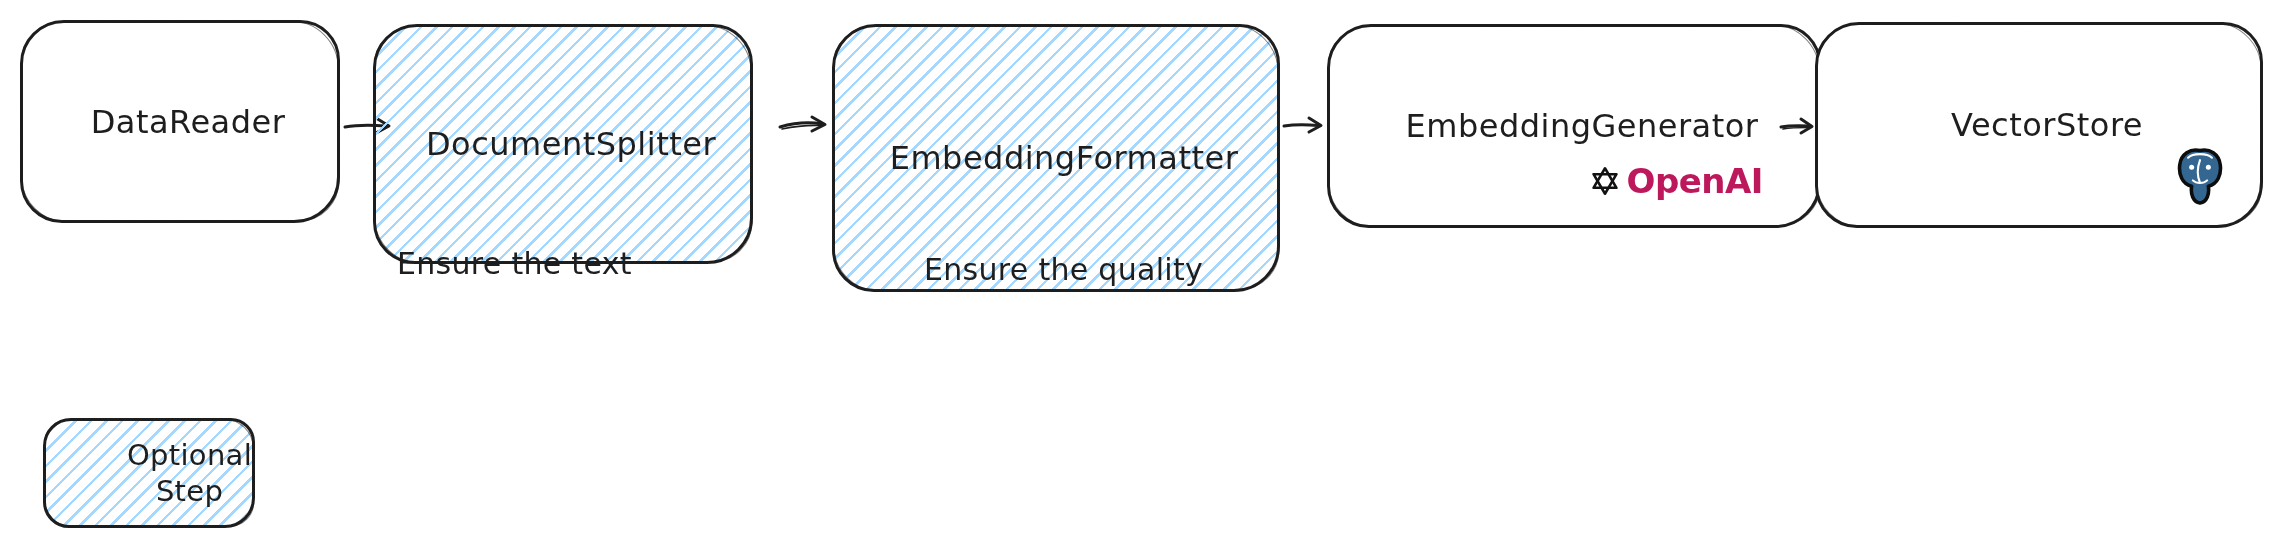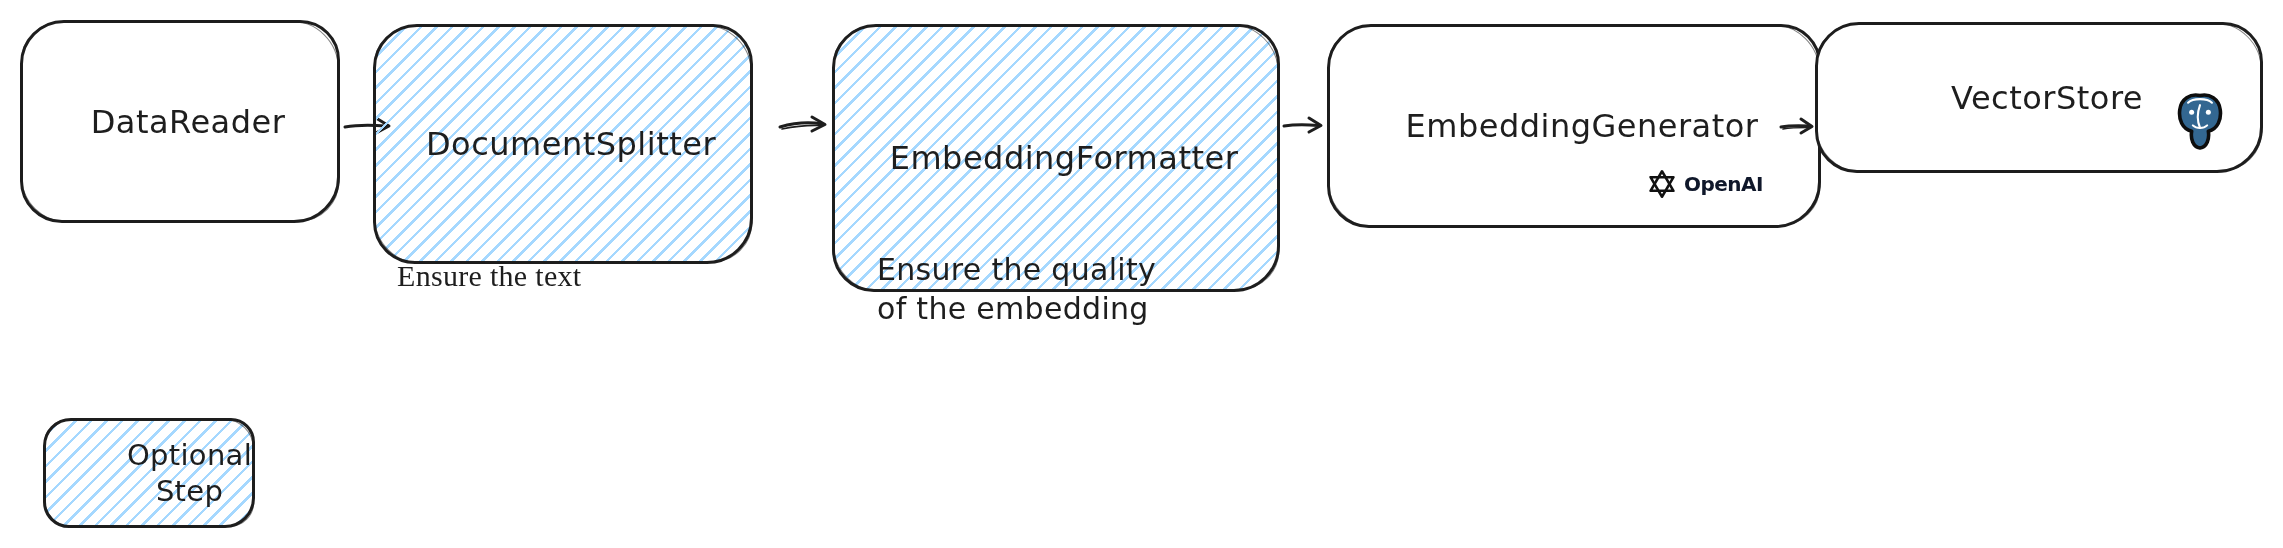--- a/index.html
+++ b/index.html
@@ -57,24 +57,24 @@
     white-space:nowrap;
   }
   
   .vendor-badge {
     position:absolute;
     display:flex;
     align-items:center;
     gap:5px;
   }
   .vendor-badge .vendor-text {
-    font-size:20px;
+    font-size:34px;
     font-weight:600;
     letter-spacing:-0.5px;
-    color:#0f172a;
+    color:#be185d;
   }
   
   .legend-box { border-radius:28px 24px 30px 26px;justify-content:flex-end; }
   .legend-box::before { border-radius:24px 30px 24px 28px; }
   .legend-text {
     font-size:29px;
     line-height:36px;
     text-align:center;
     letter-spacing:.3px;
   }
@@ -90,37 +90,36 @@
 
   <svg class="arrow" style="left:343px; top:112px;" width="52" height="28" viewBox="0 0 52 28">
     <path d="M2 15 C 16 12.5, 30 13, 43 14" stroke-width="3"></path>
     <path d="M33 6 L46 14 L33 21" stroke-width="3"></path>
   </svg>
 
   <div class="node hatched" style="left:373px; top:24px; width:380px; height:240px;">
     <span class="node-label">DocumentSplitter</span>
   </div>
 
-  <div class="note" style="left:397px; top:256px;font-family:Liberation Serif, serif;">
+  <div class="note" style="left:397px; top:244px;">
     <div>Ensure the text</div>
   </div>
 
   <svg class="arrow" style="left:778px; top:110px;" width="52" height="28" viewBox="0 0 52 28">
     <path d="M2 17 C 16 13, 32 12, 44 14" stroke-width="3"></path>
     <path d="M4 19 C 18 16, 34 15, 44 15.5" stroke-width="1.6"></path>
     <path d="M34 7 L47 14.5 L34 21" stroke-width="3"></path>
   </svg>
 
   <div class="node hatched" style="left:832px; top:24px; width:448px; height:268px;">
     <span class="node-label">EmbeddingFormatter</span>
   </div>
 
-  <div class="note" style="left:877px; top:250px;">
+  <div class="note" style="left:924px; top:250px;">
     <div>Ensure the quality</div>
-    <div>of the embedding</div>
   </div>
 
   <svg class="arrow" style="left:1282px; top:112px;" width="44" height="28" viewBox="0 0 44 28">
     <path d="M2 14 C 12 12.5, 24 12.5, 36 13.5" stroke-width="3"></path>
     <path d="M27 6 L39 13.5 L27 20" stroke-width="3"></path>
   </svg>
 
   <div class="node" style="left:1327px; top:24px; width:494px; height:204px;">
     <span class="node-label">EmbeddingGenerator</span>
     <div class="vendor-badge" style="right:55px; bottom:24px;">
@@ -133,21 +132,21 @@
       <span class="vendor-text">OpenAI</span>
     </div>
   </div>
 
   <svg class="arrow" style="left:1779px; top:113px;" width="38" height="26" viewBox="0 0 38 26">
     <path d="M2 14 C 10 12.5, 20 12.5, 30 13" stroke-width="3"></path>
     <path d="M4 16 C 12 14.5, 22 14.5, 30 14.5" stroke-width="1.5"></path>
     <path d="M22 6 L33 13.5 L22 20" stroke-width="3"></path>
   </svg>
 
-  <div class="node" style="left:1815px; top:22px; width:448px; height:151px;">
+  <div class="node" style="left:1815px; top:22px; width:448px; height:206px;">
     <span class="node-label">VectorStore</span>
     <svg style="position:absolute; right:30px; bottom:16px;" width="60" height="62" viewBox="0 0 100 104">
       <path d="M50 6 C 34 2, 18 12, 16 30 C 14 46, 20 62, 36 66 C 34 78, 38 92, 50 94 C 62 92, 66 78, 64 66 C 80 62, 86 46, 84 30 C 82 12, 66 2, 50 6 Z" fill="#336791" stroke="#0d0d0d" stroke-width="6" stroke-linejoin="round"></path>
       <g fill="none" stroke="#ffffff" stroke-width="3.5" stroke-linecap="round">
         <path d="M30 18 C 38 10, 62 10, 70 18"></path>
         <path d="M50 22 C 45.5 34, 45 48, 50 60"></path>
         <path d="M38 56 C 44 62, 56 62, 62 56"></path>
       </g>
       <circle cx="36" cy="34" r="4.2" fill="#ffffff"></circle>
       <circle cx="64" cy="34" r="4.2" fill="#ffffff"></circle>

